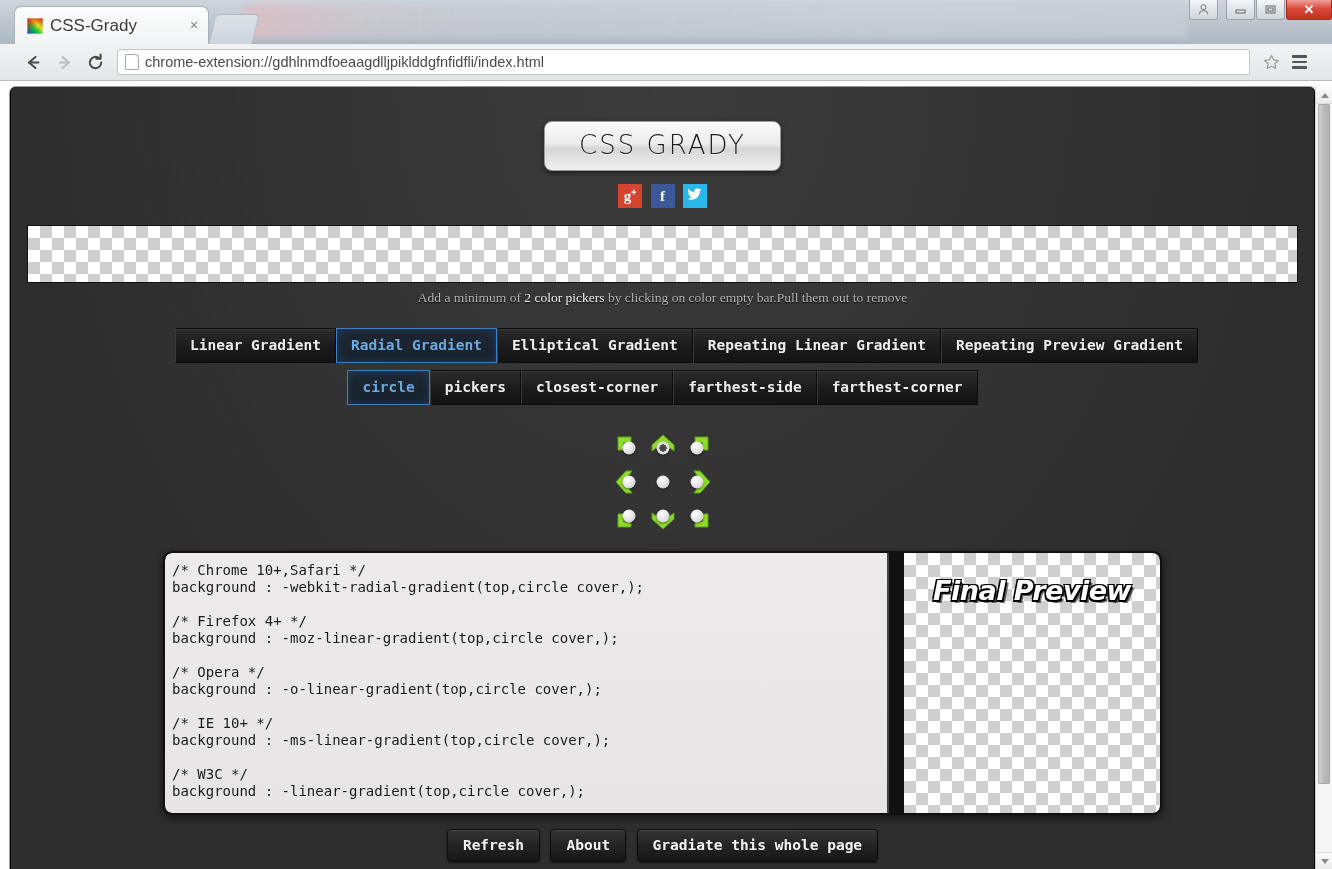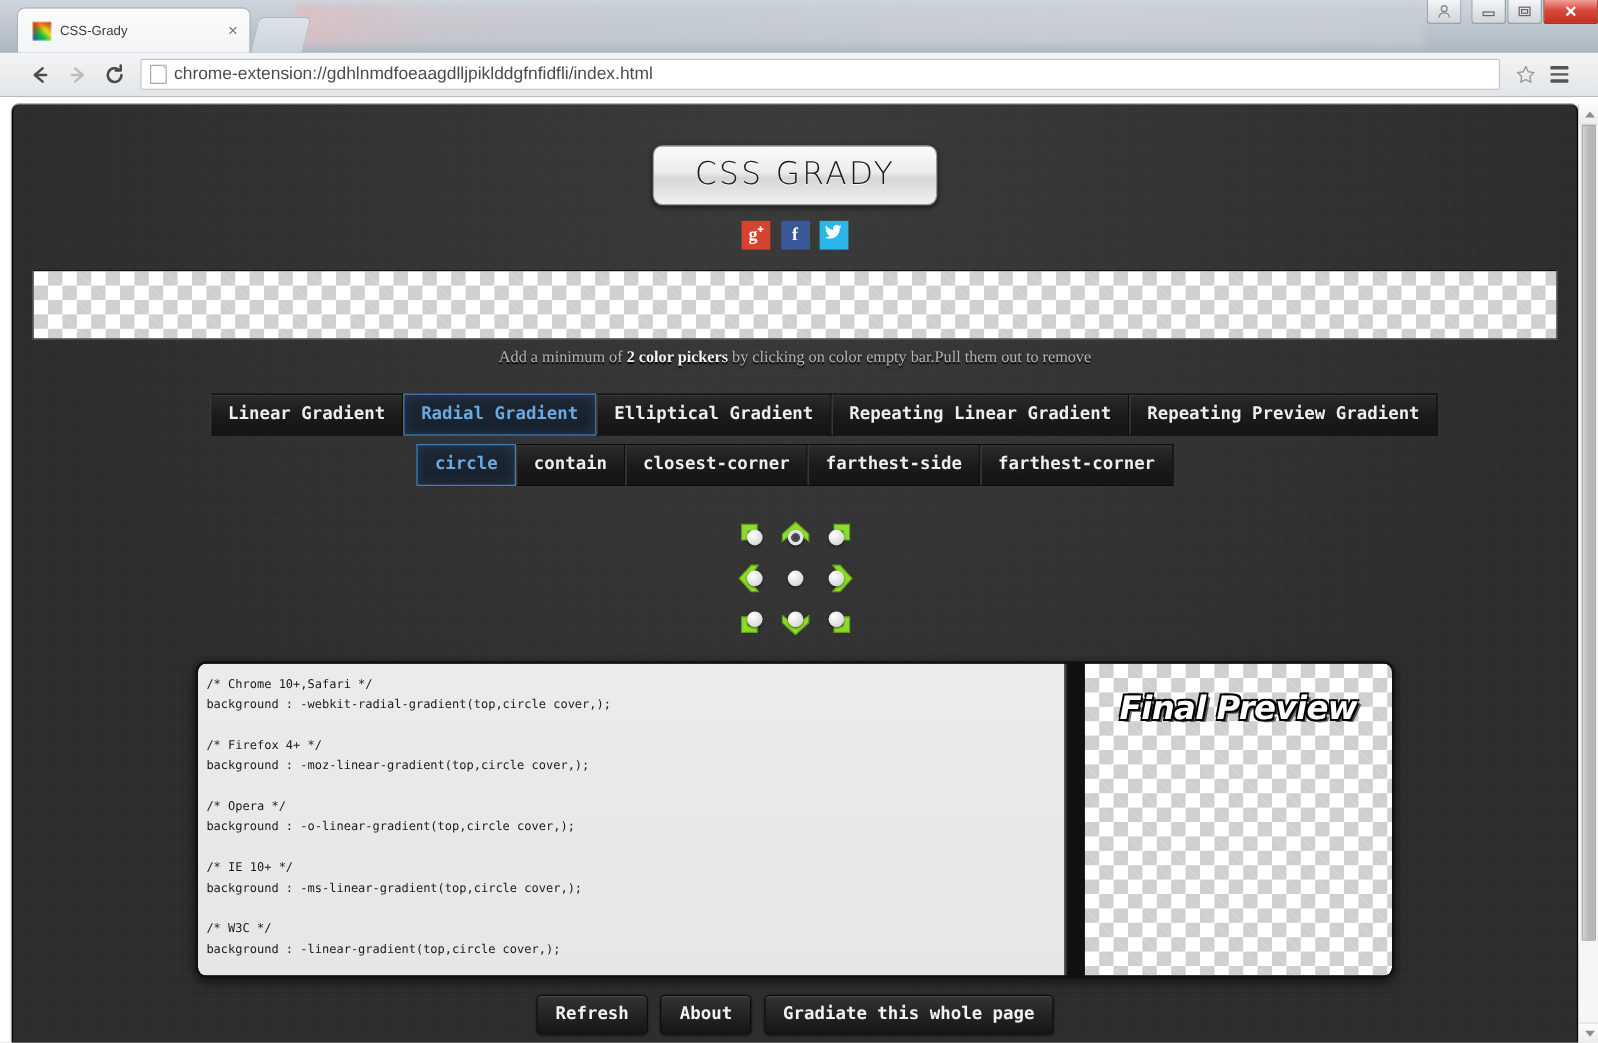--- a/index.html
+++ b/index.html
@@ -47,21 +47,21 @@
   }
   .tab-favicon {
     width: 16px; height: 16px; flex: 0 0 16px; margin-right: 7px;
     position: relative; border-radius: 1px; overflow: hidden;
     background:
       linear-gradient(135deg, rgba(255,0,0,.85), rgba(255,255,0,.0) 55%),
       linear-gradient(45deg, #1040d0 0%, #10c040 38%, #e0e020 62%, #d01010 100%);
     box-shadow: inset 0 0 0 1px rgba(255,255,255,.35);
   }
   .tab-title {
-    font-size: 11px; color: #3a3a3a; white-space: nowrap;
+    font-size: 17px; color: #3a3a3a; white-space: nowrap;
     overflow: hidden; text-overflow: ellipsis; flex: 1;
   }
   .tab-close {
     width: 16px; height: 16px; flex: 0 0 16px;
     color: #777; font-size: 14px; line-height: 15px; text-align: center;
     cursor: pointer;
   }
   .newtab {
     position: absolute; left: 212px; top: 14px;
     width: 44px; height: 30px;
@@ -230,21 +230,21 @@
     height: 58px;
     border: 1px solid #111;
     cursor: pointer;
   }
   .picker-hint {
     text-align: center; margin-top: 7px;
     font-size: 13.5px; color: #b6b6b6;
     font-family: "Liberation Serif", serif;
     text-shadow: 0 1px 1px #000;
   }
-  .picker-hint b { color: #f2f2f2; font-weight: bold; }
+  .picker-hint b { color: #f2f2f2; font-weight: normal; }
 
   .tabs-row {
     display: flex; justify-content: center; margin-top: 22px; padding-left: 48px;
   }
   .gtab {
     font-family: "DejaVu Sans Mono", monospace;
     font-size: 14.5px; font-weight: bold;
     color: #ededed;
     background: linear-gradient(to bottom, #2b2b2b 0%, #1b1b1b 52%, #141414 100%);
     border: 1px solid #0b0b0b;
@@ -288,21 +288,21 @@
     background: #111;
     box-shadow: 0 3px 9px rgba(0,0,0,.6);
     overflow: hidden;
   }
   .code {
     flex: 1;
     background: linear-gradient(to bottom, #eceaea 0%, #e7e5e5 100%);
     border-right: 2px solid #444;
     padding: 9px 0 0 7px;
     font-family: "DejaVu Sans Mono", monospace;
-    font-size: 10px;
+    font-size: 14px;
     line-height: 17px;
     color: #1b1b1b;
     white-space: pre;
     overflow: hidden;
     border-radius: 7px 0 0 7px;
     resize: none;
     outline: none;
     border-top: none; border-left: none; border-bottom: none;
   }
   .preview {
@@ -443,21 +443,21 @@
         <div class="tabs-row">
           <div class="gtab">Linear Gradient</div>
           <div class="gtab active">Radial Gradient</div>
           <div class="gtab">Elliptical Gradient</div>
           <div class="gtab">Repeating Linear Gradient</div>
           <div class="gtab">Repeating Preview Gradient</div>
         </div>
 
         <div class="subtabs-row">
           <div class="gtab active">circle</div>
-          <div class="gtab">contain</div>
+          <div class="gtab">pickers</div>
           <div class="gtab">closest-corner</div>
           <div class="gtab">farthest-side</div>
           <div class="gtab">farthest-corner</div>
         </div>
 
         <div class="dirgrid">
 
           <div class="dircell">
             <svg viewBox="0 0 34 34" aria-hidden="true">
               <path d="M6 6h13v5.5H11.5V19H6z" fill="#8ddb2a" stroke="#5fa018" stroke-width="1"></path>

